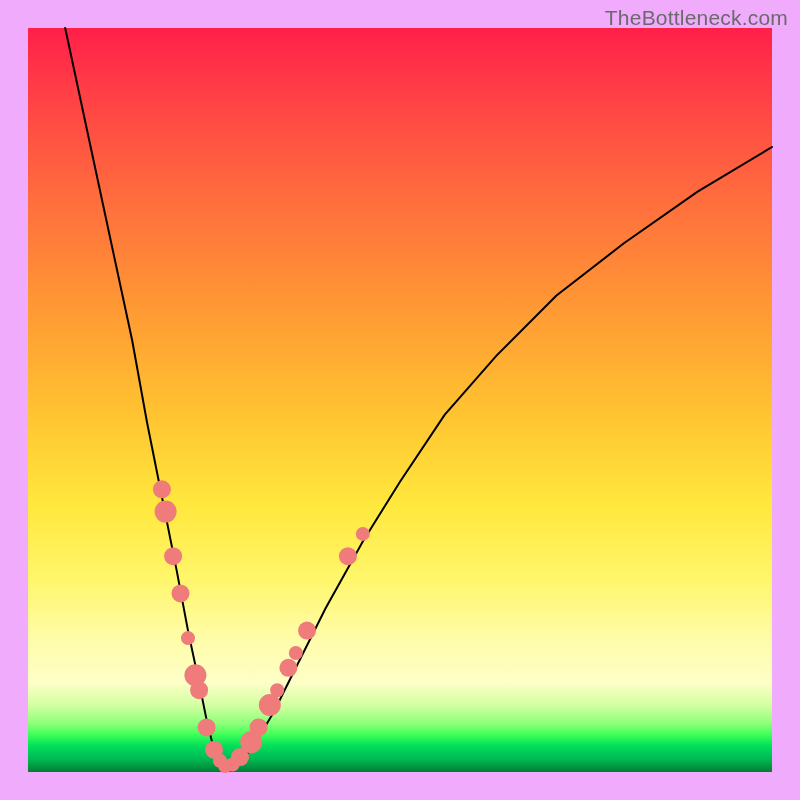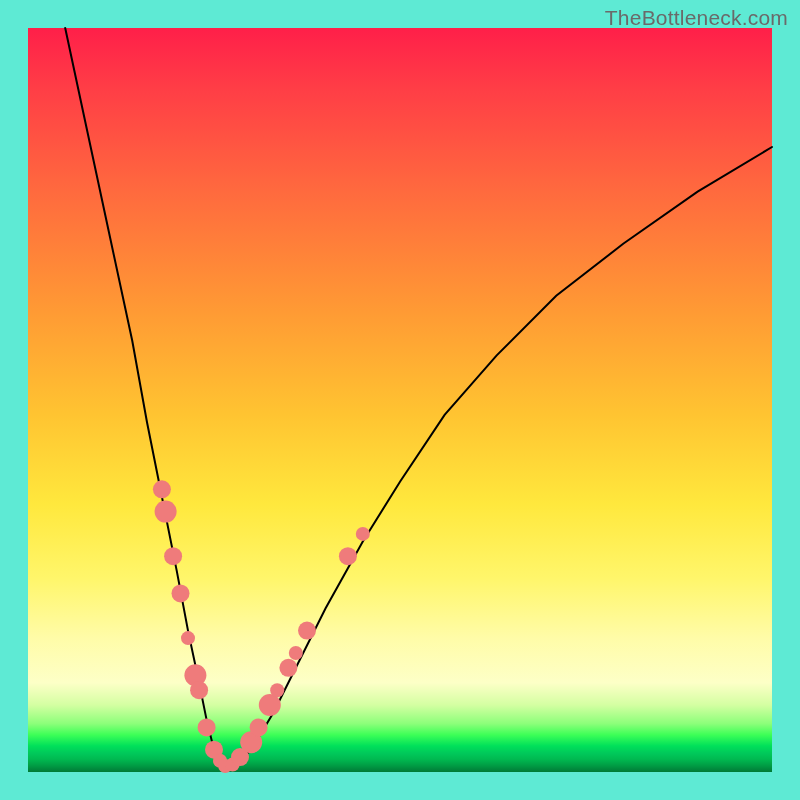--- a/index.html
+++ b/index.html
@@ -8,21 +8,21 @@
     width: 800px;
     height: 800px;
     background: #000;
     overflow: hidden;
     font-family: Arial, Helvetica, sans-serif;
   }
   .frame {
     position: relative;
     width: 800px;
     height: 800px;
-    background: #5eead4;
+    background: #f0abfc;
   }
   .plot-area {
     position: absolute;
     left: 28px;
     top: 28px;
     width: 744px;
     height: 744px;
     
     background: linear-gradient(
       to bottom,

